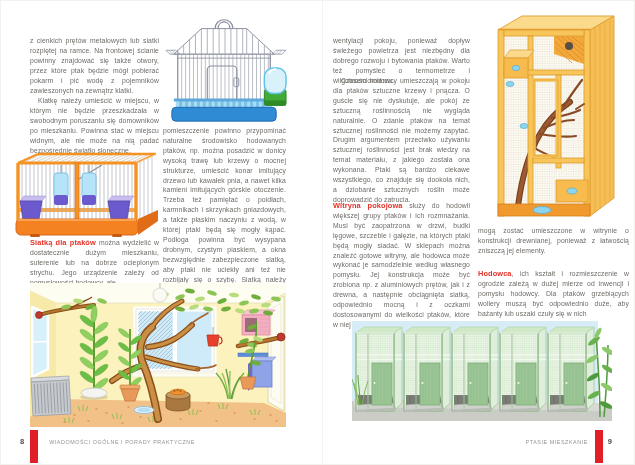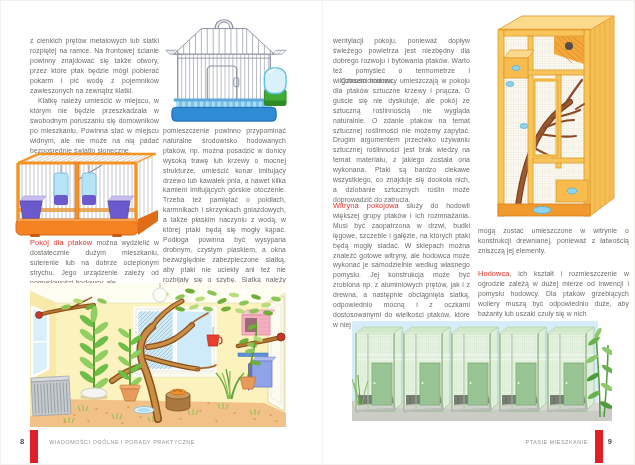--- a/index.html
+++ b/index.html
@@ -2,42 +2,42 @@
 <html><head>
 <meta charset="utf-8">
 <style>
   html,body{margin:0;padding:0;background:#ffffff;}
   #canvas{position:relative;width:635px;height:465px;background:#ffffff;overflow:hidden;
           box-shadow:inset 0 0 0 1px #f2f1ed;font-family:"Liberation Sans",sans-serif;}
   .gutter{position:absolute;left:322px;top:0;width:1px;height:465px;background:#f4f2ee;}
   .para{position:absolute;font-size:6.8px;line-height:9.9px;letter-spacing:.1px;
         text-align:justify;color:#6e6a66;margin:0;}
   .indent{text-indent:8px;}
-  .hd{color:#e63128;font-weight:normal;font-size:7.4px;}
+  .hd{color:#e63128;font-weight:bold;font-size:7.4px;}
   .illus{position:absolute;}
   .illus svg{display:block;}
   .footer{position:absolute;top:430px;display:flex;align-items:flex-start;}
   .footer .bar{width:8px;height:33px;background:#e11f26;flex:0 0 auto;}
   .footer .num{font-size:7.5px;font-weight:bold;color:#4a4a4a;margin-top:7px;}
   .footer .sect{font-size:5.4px;letter-spacing:.55px;color:#919396;margin-top:8.5px;white-space:nowrap;}
   .footer-l .num{margin-right:6px;}
   .footer-l .sect{margin-left:11px;}
   .footer-r{left:420px;width:192px;justify-content:flex-end;}
   .footer-r .sect{margin-right:7px;}
   .footer-r .num{margin-left:5px;}
 </style>
 </head>
 <body>
 
 <div id="canvas">
   <div class="gutter"></div>
 
   <p class="para" style="left:30px;top:36px;width:129px;">z cienkich prętów metalowych lub siatki rozpiętej na ramce. Na frontowej ścianie powinny znajdować się także otwory, przez które ptak będzie mógł pobierać pokarm i pić wodę z pojemników zawieszonych na zewnątrz klatki.</p>
   <p class="para indent" style="left:30px;top:96px;width:129px;">Klatkę należy umieścić w miejscu, w którym nie będzie przeszkadzała w swobodnym poruszaniu się domowników po mieszkaniu. Powinna stać w miejscu widnym, ale nie może na nią padać bezpośrednie światło słoneczne.</p>
-  <p class="para" style="left:30px;top:238px;width:129px;"><span class="hd">Pokój dla ptaków</span><span> można wydzielić w dostatecznie dużym mieszkaniu, suterenie lub na dobrze ocieplonym strychu. Jego urządzenie zależy od pomysłowości hodowcy, ale</span></p>
+  <p class="para" style="left:30px;top:238px;width:129px;"><span class="hd">Siatką dla ptaków</span><span> można wydzielić w dostatecznie dużym mieszkaniu, suterenie lub na dobrze ocieplonym strychu. Jego urządzenie zależy od pomysłowości hodowcy, ale</span></p>
   <p class="para" style="left:163px;top:126px;width:123px;">pomieszczenie powinno przypominać naturalne środowisko hodowanych ptaków, np. można posadzić w donicy wysoką trawę lub krzewy o mocnej strukturze, umieścić konar imitujący drzewo lub kawałek pnia, a nawet kilka kamieni imitujących górskie otoczenie. Trzeba też pamiętać o poidłach, karmnikach i skrzynkach gniazdowych, a także płaskim naczyniu z wodą, w której ptaki będą się mogły kąpać. Podłoga powinna być wysypana drobnym, czystym piaskiem, a okna bezwzględnie zabezpieczone siatką, aby ptaki nie uciekły ani też nie rozbijały się o szybę. Siatką należy zabezpieczyć media grzewcze, np. kaloryfer, a także oświetlenie. Hodowca powinien też pomyśleć o sprawnej</p>
 
   <div class="illus" style="left:162px;top:8px;width:126px;height:116px;">
     <svg width="126" height="116" viewBox="0 0 128 116">
       <g stroke="#8a90a0" fill="none" stroke-width="1.2">
         <path d="M54 20 C54 8 72 8 72 20"></path>
           <path d="M57 20 C57 11 69 11 69 20"></path>
       </g>
       <g stroke="#8a90a0" fill="none" stroke-width="1">
         <path d="M12 46 L40 20 H86 L114 46 Z"></path>

